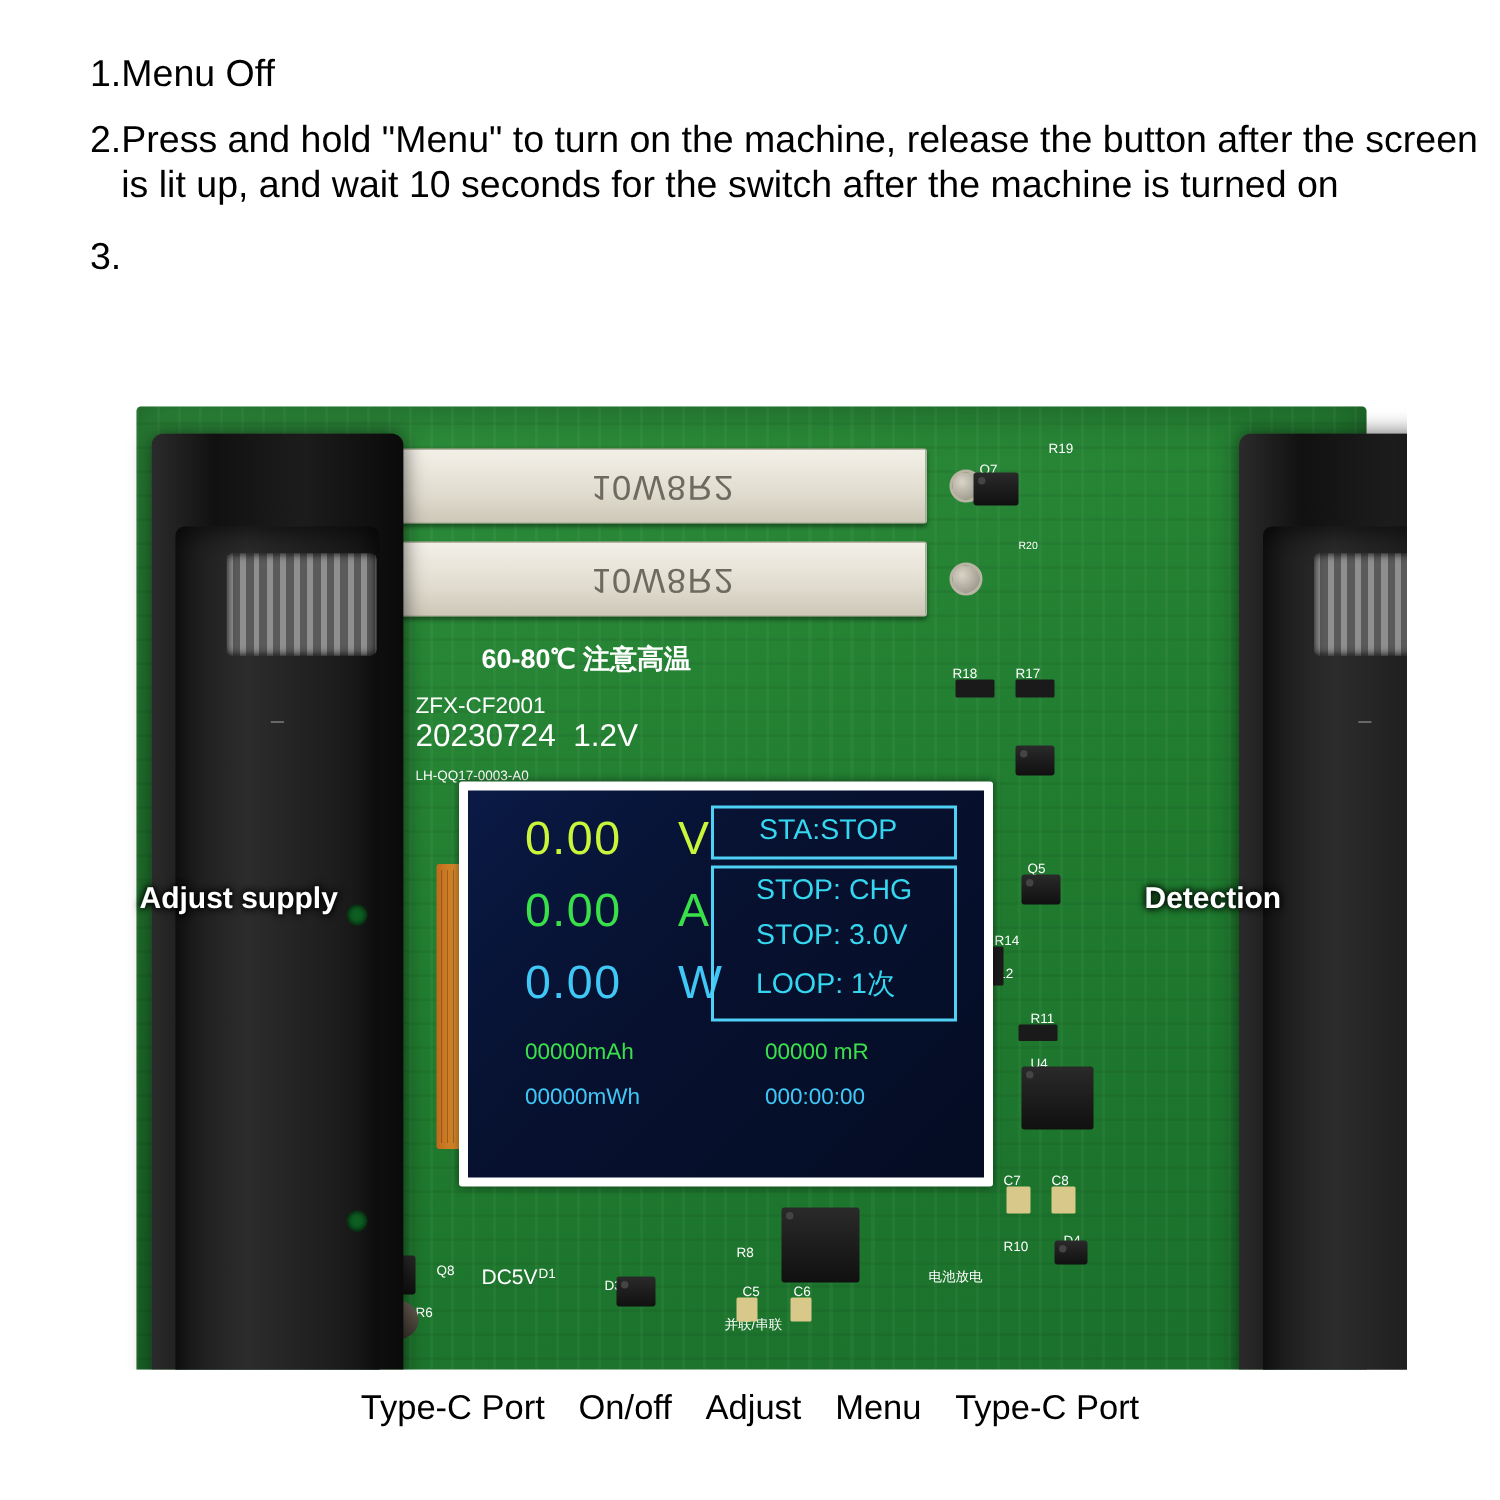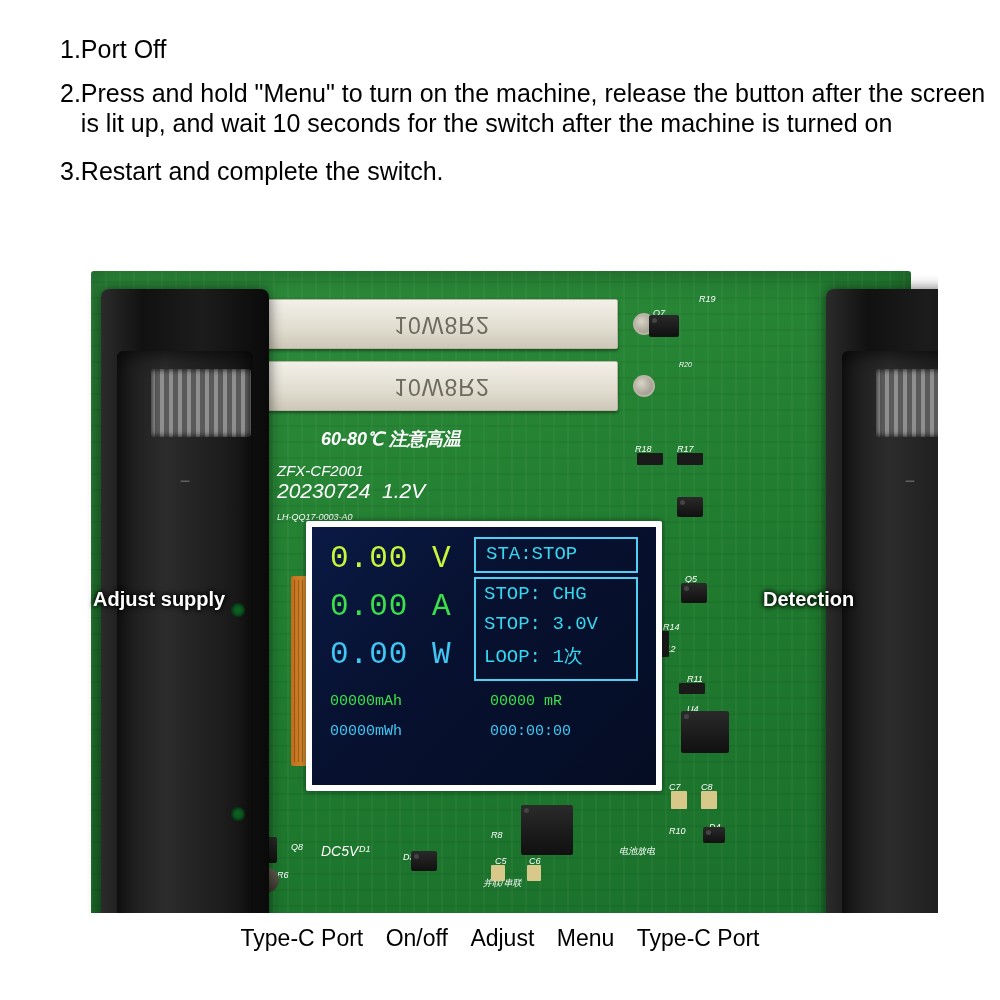--- a/index.html
+++ b/index.html
@@ -43,37 +43,37 @@
     font-size:23px;color:#6d6a5f;letter-spacing:1px;
     transform:scaleY(-1);font-family:"Liberation Sans",sans-serif;
   }
   .res1{left:175px;top:28px;width:350px;height:48px;}
   .res2{left:175px;top:90px;width:350px;height:48px;}
 
   .screw{position:absolute;width:18px;height:18px;border-radius:50%;
     background:radial-gradient(circle at 35% 35%,#d9d4c6,#8d8a7e);
     border:2px solid #b9b4a4;}
 
-  .silk{position:absolute;color:#ffffff;font-size:13px;line-height:16px;white-space:pre;font-style:italic;}
+  .silk{position:absolute;color:#ffffff;font-size:13px;line-height:16px;white-space:pre;}
   .silk.small{font-size:9px;}
   .silk.tiny{font-size:7px;}
   .silk.warn{font-size:18px;font-weight:bold;color:#fff;}
 
   
   .lcd{
     position:absolute;left:215px;top:250px;width:344px;height:258px;
     background:#ffffff;padding:6px;border-radius:2px;
     box-shadow:0 0 6px rgba(0,0,0,.5);
   }
   .lcd-in{
     position:relative;width:100%;height:100%;
     background:linear-gradient(135deg,#0a1a45 0%,#071130 40%,#050d24 100%);
     overflow:hidden;
   }
-  .seg{font-family:Liberation Mono, monospace;position:absolute;white-space:pre;}
+  .seg{font-family:Liberation Sans, sans-serif;position:absolute;white-space:pre;margin-left:20px;}
   .v{color:#c9f53a;}
   .a{color:#39e04a;}
   .w{color:#3fc7f5;}
   .cyan{color:#35d7f0;}
   .big{font-size:31px;letter-spacing:1px;}
   .mid{font-size:19px;letter-spacing:0px;}
   .sml{font-size:15px;}
   .boxline{position:absolute;border:2px solid #4fd0f5;}
   .flex{
     position:absolute;left:200px;top:305px;width:38px;height:190px;
@@ -121,29 +121,28 @@
   .callouts{position:absolute;left:0;top:925px;width:1000px;text-align:center;}
   .callouts span{font-size:23px;display:inline-block;}
   .c-gap{display:inline-block;width:18px;}
 </style>
 </head>
 <body>
 
 <div class="instructions">
   <div class="step">
     <div class="num">1.</div>
-    <div class="txt">Port Off</div>
+    <div class="txt">Menu Off</div>
   </div>
   <div class="step s2">
     <div class="num">2.</div>
     <div class="txt">Press and hold "Menu" to turn on the machine, release the button after the screen is lit up, and wait 10 seconds for the switch after the machine is turned on</div>
   </div>
   <div class="step">
     <div class="num">3.</div>
-    <div class="txt">Restart and complete the switch.</div>
   </div>
 </div>
 
 <div class="photo">
   <div class="board">
 
     <div class="res res1">
       <span>10W8R2</span>
     </div>
     <div class="res res2">

